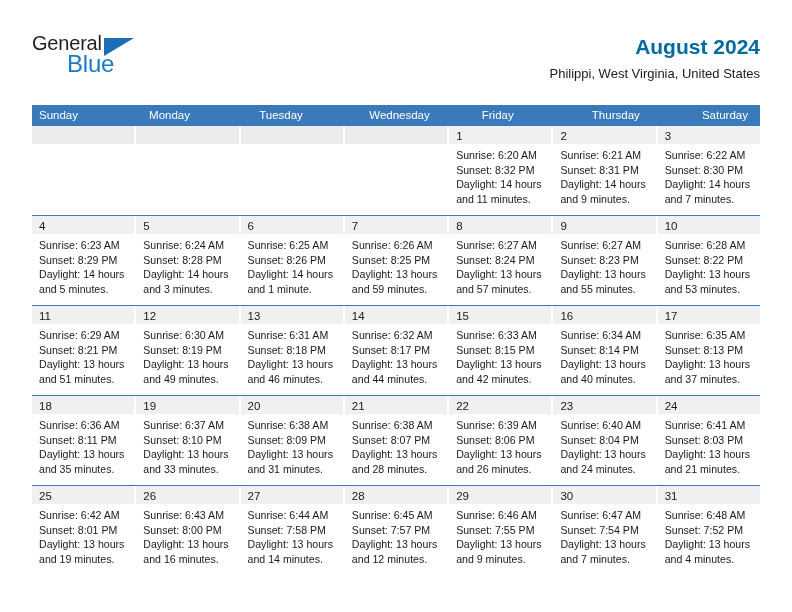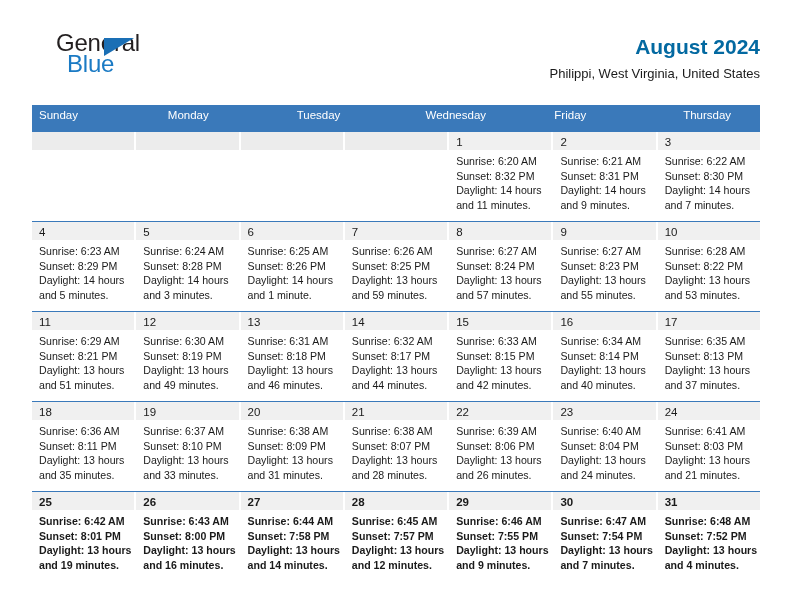--- a/index.html
+++ b/index.html
@@ -16,26 +16,25 @@
   
   .masthead {
     display: flex;
     align-items: flex-start;
     justify-content: space-between;
     padding: 30px 32px 0 32px;
     height: 73px;
   }
   .logo-block { position: relative; width: 200px; height: 56px; }
   .logo-general {
-    font-size: 24px;
+    font-size: 20px;
     color: #231f20;
     letter-spacing: -0.2px;
     line-height: 26px;
     display: block;
-    margin-left: 24px;
   }
   .logo-blue {
     font-size: 24px;
     color: #1a7ac4;
     letter-spacing: -0.2px;
     line-height: 24px;
     display: block;
     margin-left: 35px;
     margin-top: -4px;
   }
@@ -64,40 +63,40 @@
 
   
   .calendar {
     position: absolute;
     left: 32px;
     top: 105px;
     width: 728px;
   }
   .weekdays {
     display: grid;
-    grid-template-columns: repeat(6, 1fr);
+    grid-template-columns: repeat(7, 1fr);
     background: #3a79ba;
-    height: 26px;
+    height: 20px;
     gap: 45px;
   }
   .weekday {
     color: #ffffff;
     font-size: 11.5px;
     line-height: 21px;
     padding-left: 7px;
     white-space: nowrap;
   }
   .week {
     display: grid;
     grid-template-columns: repeat(7, 1fr);
     column-gap: 2px;
     border-top: 1px solid #3a79ba;
     height: 90px;
   }
-  .week.last { height: 92px; font-weight: bold; }
+  .week.last { height: 92px; }
   .cell { position: relative; background: #ffffff; overflow: hidden; }
   .cell .daynum-bar {
     background: #f0f0f0;
     height: 18px;
     padding-left: 7px;
   }
   .cell.empty .daynum-bar { background: #ececec; }
   .daynum {
     font-size: 11.5px;
     color: #1a1a1a;

